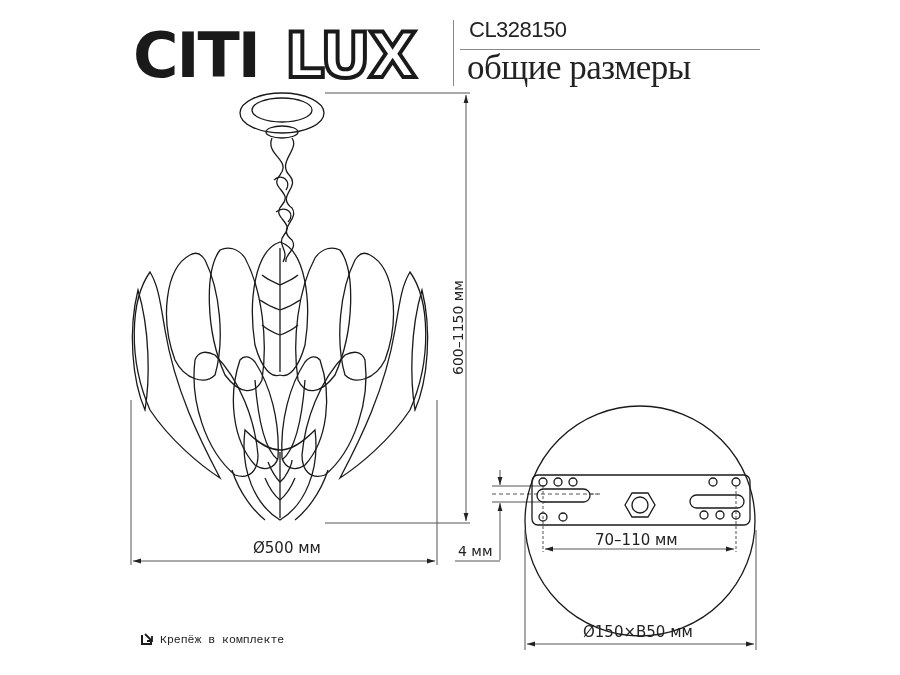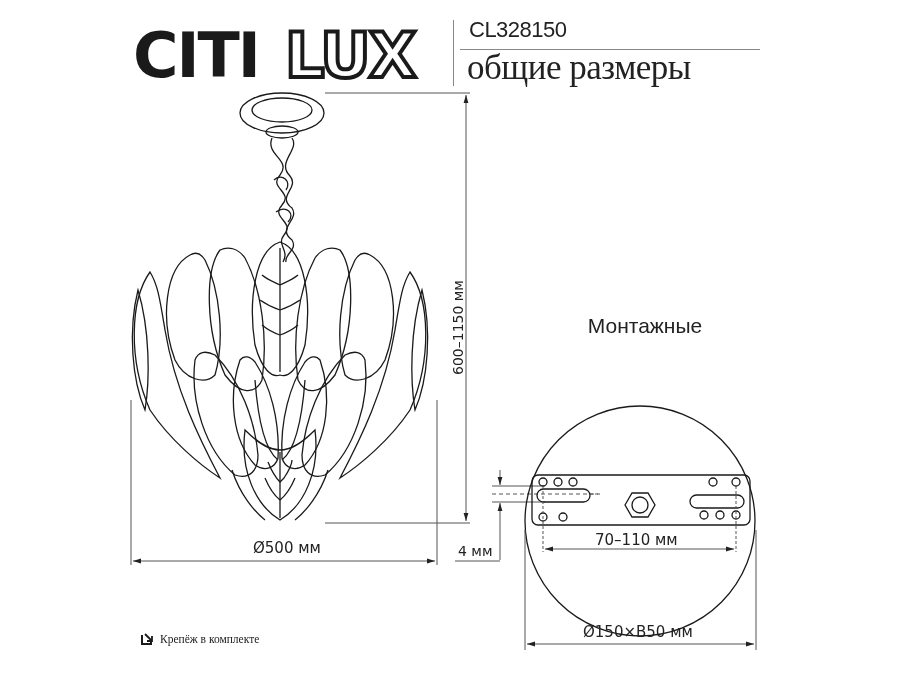--- a/index.html
+++ b/index.html
@@ -7,21 +7,21 @@
   .abs { position: absolute; }
   .brand { left: 133px; top: 14px; width: 310px; height: 76px; }
   .model { left: 469px; top: 17px; font-family: "Liberation Sans", sans-serif; font-size: 22px; color: #222; letter-spacing: -0.5px; }
   .subtitle { left: 467px; top: 48px; font-family: Liberation Serif, serif; font-size: 35px; color: #222; letter-spacing: -0.5px; }
   .hdr-vline { left: 453px; top: 20px; width: 1px; height: 66px; background: #888; }
   .hdr-hline { left: 460px; top: 49px; width: 300px; height: 1px; background: #888; }
   .drawing { left: 0; top: 0; width: 900px; height: 675px; }
   .dim-text { font-family: "DejaVu Sans", sans-serif; font-size: 14px; color: #222; }
   .mount-title { left: 560px; top: 313px; width: 170px; text-align: center; font-family: "Liberation Sans", sans-serif; font-size: 21px; line-height: 26px; color: #222; }
   .footer { left: 140px; top: 632px; display: flex; align-items: center; gap: 6px; }
-  .footer-text { font-family: Liberation Serif, serif; font-size: 11.5px; color: #222; text-align: right; }
+  .footer-text { font-family: Liberation Mono, monospace; font-size: 11.5px; color: #222; text-align: right; }
 </style>
 </head>
 <body>
 
 <svg class="abs brand" viewBox="0 0 310 76">
   <text x="0" y="63" font-family="DejaVu Sans, sans-serif" font-weight="bold" font-size="62" fill="#1a1a1a" letter-spacing="-2">CITI</text>
   <text x="152" y="63" font-family="DejaVu Sans, sans-serif" font-weight="bold" font-size="62" fill="none" stroke="#1a1a1a" stroke-width="4" letter-spacing="-2">LUX</text>
 </svg>
 
 <div class="abs hdr-vline"></div>
@@ -125,21 +125,20 @@
     <line x1="525" y1="530" x2="525" y2="650"></line>
     <line x1="756" y1="530" x2="756" y2="650"></line>
     <line x1="527" y1="644" x2="754" y2="644" marker-start="url(#arr)" marker-end="url(#arr)"></line>
     <line x1="590" y1="494" x2="598" y2="494" stroke-dasharray="3,2"></line>
   </g>
   <text x="595" y="545" font-size="15" fill="#222">70–110 мм</text>
   <text x="583" y="637" font-size="15" fill="#222">Ø150×B50 мм</text>
 </svg>
 
 <div class="abs mount-title">
-  <div>Монтажные</div>
 </div>
 
 <div class="abs footer">
   <svg width="14" height="14" viewBox="0 0 14 14">
     <path d="M2,3 L2,12 L11,12 L11,7" fill="none" stroke="#1a1a1a" stroke-width="2"></path>
     <path d="M5,2 L12,9 M12,4 L12,9 L7,9" fill="none" stroke="#1a1a1a" stroke-width="1.8"></path>
   </svg>
   <span class="footer-text">Крепёж в комплекте</span>
 </div>
 

